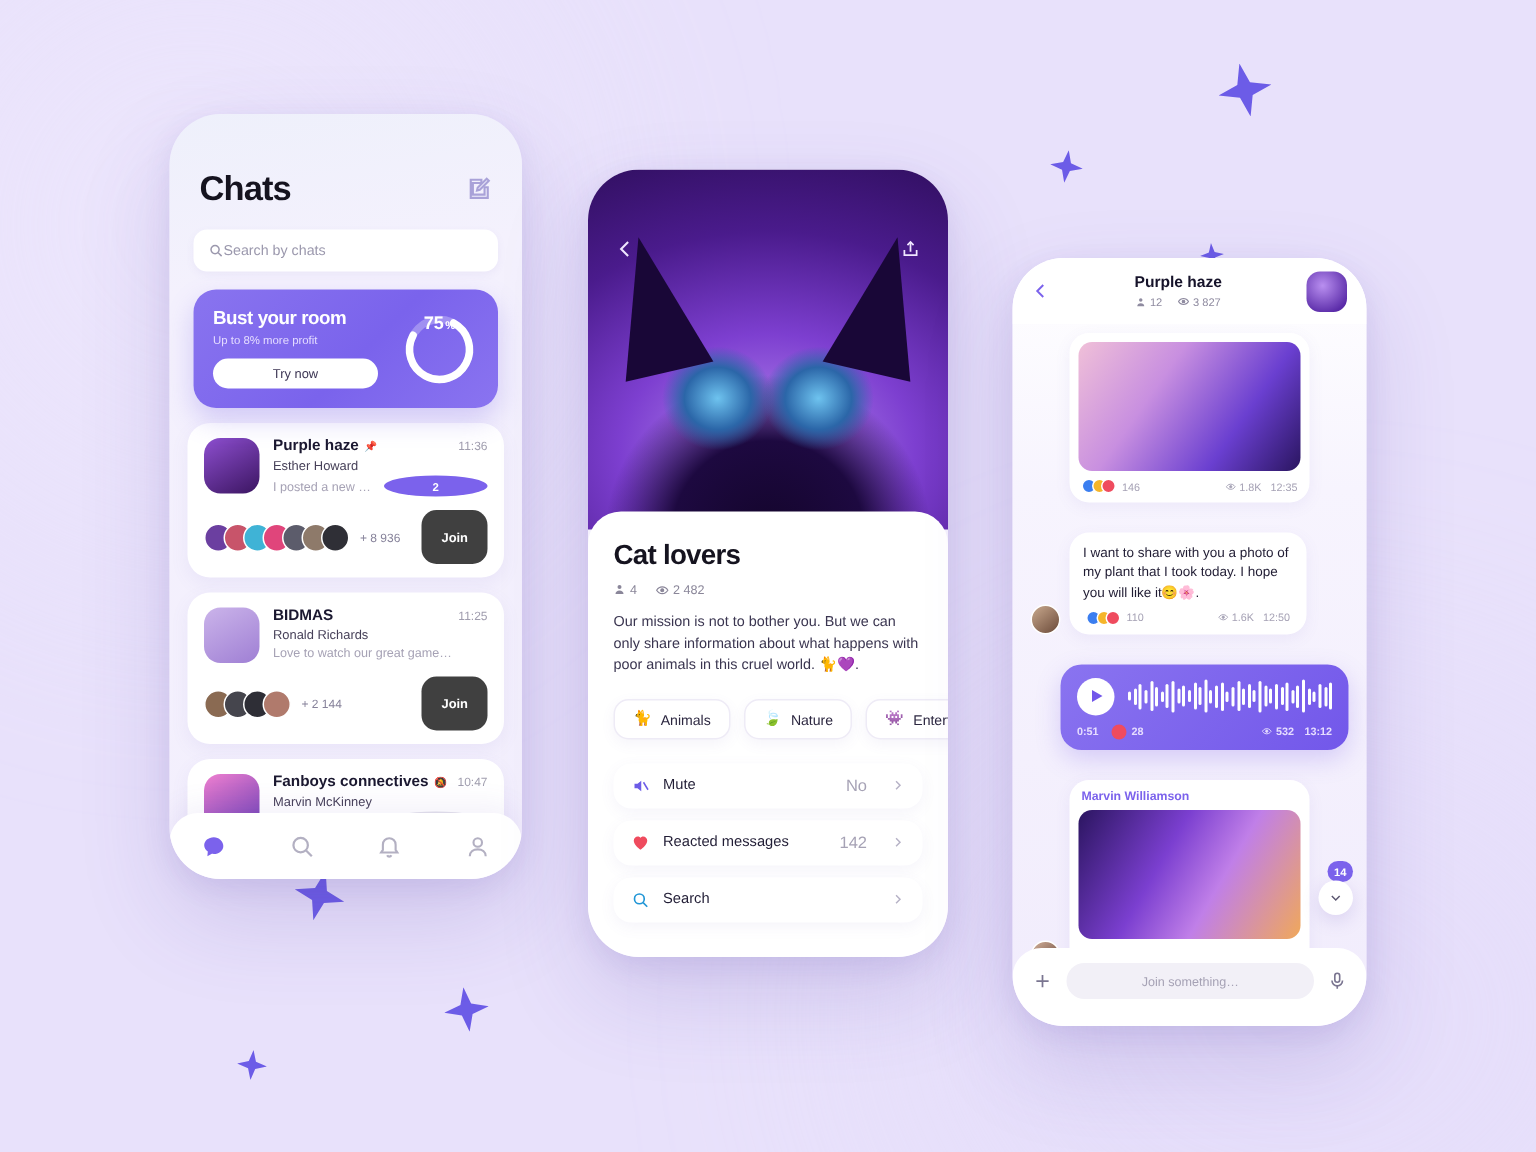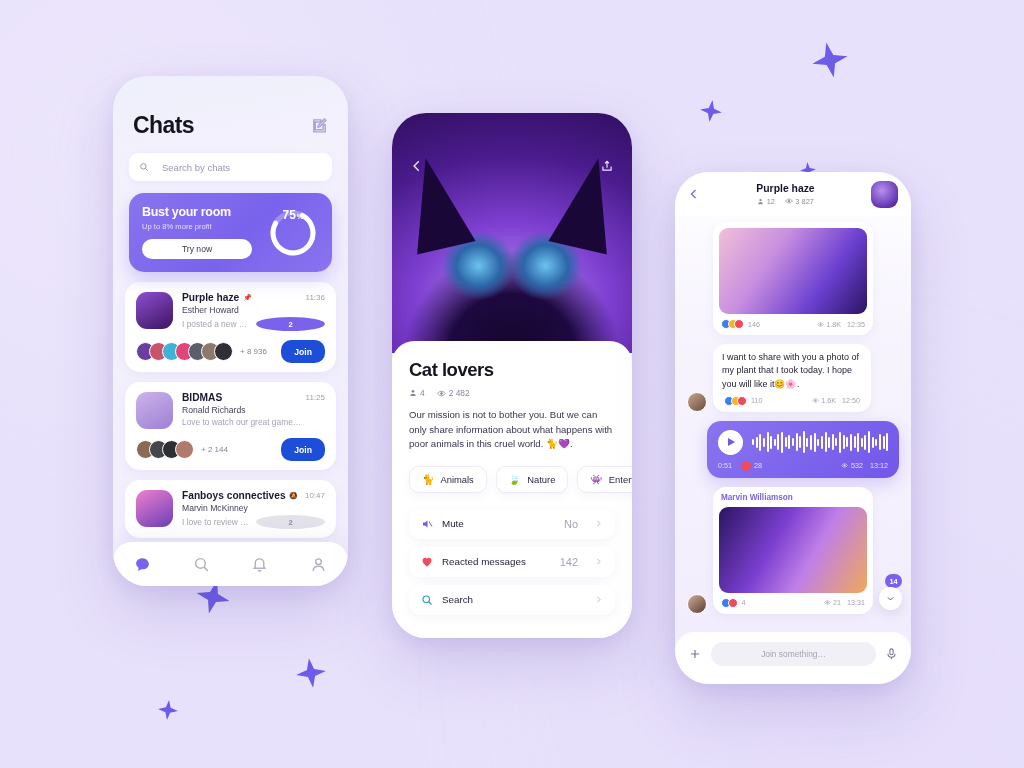--- a/index.html
+++ b/index.html
@@ -21,21 +21,21 @@
   .phone{position:absolute;border-radius:34px;background:#fff;overflow:hidden;
     box-shadow:0 26px 60px rgba(92,72,170,.18), 0 6px 18px rgba(92,72,170,.10);}
 
   
   #phone-chats{left:113px;top:76px;width:235px;height:510px;
     background:linear-gradient(170deg,#eef0fb 0%,#f4f1fd 22%,#f3effd 100%);}
   .p1-head{padding:36px 20px 0 20px;display:flex;align-items:center;justify-content:space-between;}
   .p1-title{font-size:23px;font-weight:bold;color:#15131f;letter-spacing:-.6px;}
   .edit-ic{width:17px;height:17px;color:#a9a2d8;}
   .searchbar{margin:14px 16px 0 16px;height:28px;background:#fff;border-radius:9px;
-    display:flex;align-items:center;gap:13px;padding:0 10px;box-shadow:0 2px 6px rgba(120,100,190,.07);}
+    display:flex;align-items:center;gap:0;padding:0 10px;box-shadow:0 2px 6px rgba(120,100,190,.07);}
   .searchbar .ph{font-size:9.5px;color:#9b98ad;}
   .promo{margin:12px 16px 0 16px;height:79px;border-radius:15px;
     background:linear-gradient(135deg,#8974ef 0%,#7a63ec 55%,#8a74f0 100%);
     position:relative;padding:12px 13px;overflow:hidden;
     box-shadow:0 8px 18px rgba(120,96,230,.28);}
   .promo h3{color:#fff;font-size:12.5px;font-weight:bold;letter-spacing:-.3px;}
   .promo p{color:#e4dcff;font-size:7.6px;margin-top:3px;}
   .try-btn{margin-top:8px;width:110px;height:20px;background:#fff;border-radius:11px;border:none;
     font-family:inherit;font-size:8.6px;color:#3c3553;font-weight:500;cursor:pointer;}
   .ring-wrap{position:absolute;right:14px;top:15px;width:50px;height:50px;}
@@ -56,22 +56,22 @@
   .cc-msg{font-size:8.4px;color:#a6a2b5;margin-top:2px;display:flex;align-items:center;gap:5px;}
   .cc-msg span{overflow:hidden;text-overflow:ellipsis;white-space:nowrap;flex:1;}
   .badge{flex:none;width:14px;height:14px;border-radius:50%;background:#7b62ec;color:#fff;
     font-size:7.6px;display:flex;align-items:center;justify-content:center;font-weight:600;}
   .badge.grey{background:#e3e1ea;color:#8e8a9d;}
   .cc-bot{display:flex;align-items:center;margin-top:9px;}
   .stack{display:flex;}
   .stack div{width:19px;height:19px;border-radius:50%;border:1.5px solid #fff;margin-left:-6px;background-size:cover;}
   .stack div:first-child{margin-left:0;}
   .plusn{font-size:8px;color:#86829a;margin-left:7px;}
-  .join{margin-left:auto;background:#1d4ed8;color:#fff;border:none;border-radius:10px;
-    height:23px;padding:0 13px;font-size:8.6px;font-family:inherit;font-weight:600;cursor:pointer;}
+  .join{margin-left:auto;background:#404040;color:#fff;border:none;border-radius:10px;
+    height:36px;padding:0 13px;font-size:8.6px;font-family:inherit;font-weight:600;cursor:pointer;}
   .tabbar{position:absolute;left:0;right:0;bottom:0;height:44px;background:#fff;
     border-radius:26px 26px 34px 34px;display:flex;align-items:center;justify-content:space-around;
     box-shadow:0 -6px 18px rgba(115,95,190,.08);}
   .tabbar .ti{width:17px;height:17px;color:#b3b0c2;}
   .tabbar .ti.on{color:#7b62ec;}
 
   
   #phone-group{left:392px;top:113px;width:240px;height:525px;background:#f4f1fd;}
   .hero{height:240px;position:relative;
     background:radial-gradient(120% 95% at 50% 78%, #b98ff0 0%, #7d3fd0 34%, #4a1b8c 64%, #2a0c55 100%);}
@@ -109,21 +109,21 @@
   #phone-chat{left:675px;top:172px;width:236px;height:512px;
     background:linear-gradient(180deg,#ffffff 0%,#f7f4fe 30%,#f1ecfc 100%);}
   .c-head{height:44px;display:flex;align-items:center;padding:0 13px;gap:8px;background:#fff;}
   .c-head .bk{width:12px;height:12px;color:#7b62ec;flex:none;}
   .c-head .mid{flex:1;text-align:center;}
   .c-name{font-size:10.4px;font-weight:bold;color:#16132a;}
   .c-sub{display:flex;justify-content:center;gap:10px;margin-top:3px;font-size:7.4px;color:#8f8ba0;}
   .c-sub .s{display:flex;align-items:center;gap:2.5px;text-align:center;}
   .c-av{width:27px;height:27px;border-radius:9px;flex:none;
     background:radial-gradient(70% 70% at 40% 35%,#b98ff0,#5a2ba8);}
-  .msgs{padding:6px 12px 0 12px;display:flex;flex-direction:column;gap:9px;}
+  .msgs{padding:6px 12px 0 12px;display:flex;flex-direction:column;gap:20px;}
   .m-row{display:flex;gap:6px;align-items:flex-end;}
   .m-av{width:20px;height:20px;border-radius:50%;flex:none;border:1.5px solid #fff;}
   .bub{background:#fff;border-radius:13px;padding:6px;box-shadow:0 3px 10px rgba(118,98,190,.08);}
   .bub.np{padding:7px 9px 6px 9px;}
   .m-img{width:148px;height:86px;border-radius:9px;}
   .m-txt{font-size:9px;line-height:1.48;color:#201c33;width:140px;}
   .m-foot{display:flex;align-items:center;margin-top:5px;padding:0 2px;}
   .reacts{display:flex;align-items:center;}
   .reacts i{display:block;width:10px;height:10px;border-radius:50%;margin-left:-3.5px;border:1.3px solid #fff;}
   .reacts i:first-child{margin-left:0;}
@@ -132,21 +132,21 @@
   .m-meta .s{display:flex;align-items:center;gap:2.5px;}
   .voice{background:linear-gradient(135deg,#8a74f0,#7257ea);border-radius:14px;padding:9px 11px 7px 11px;
     width:192px;box-shadow:0 6px 16px rgba(118,92,230,.25);}
   .v-top{display:flex;align-items:center;gap:9px;}
   .play{width:25px;height:25px;border-radius:50%;background:#fff;flex:none;
     display:flex;align-items:center;justify-content:center;cursor:pointer;}
   .play:after{content:"";border-left:7px solid #7257ea;border-top:4.5px solid transparent;
     border-bottom:4.5px solid transparent;margin-left:2px;}
   .wave{flex:1;display:flex;align-items:center;gap:1.6px;height:22px;}
   .wave i{flex:1;background:#fff;border-radius:1px;display:block;}
-  .v-foot{display:flex;margin-top:6px;font-size:7.2px;color:#e6ddff;}
+  .v-foot{display:flex;margin-top:6px;font-size:7.2px;color:#e6ddff;font-weight:bold;}
   .v-foot .s{display:flex;align-items:center;gap:3px;}
   .v-foot .rt{margin-left:auto;display:flex;gap:7px;}
   .heart-pill{width:10px;height:10px;border-radius:50%;background:#ef4b5e;display:inline-block;}
   .m-sender{font-size:8.2px;font-weight:bold;color:#7b62ec;margin:0 0 5px 2px;}
   .scroll-fab{position:absolute;right:9px;bottom:74px;width:23px;height:23px;border-radius:50%;
     background:#fff;display:flex;align-items:center;justify-content:center;
     box-shadow:0 4px 12px rgba(110,90,190,.18);cursor:pointer;}
   .scroll-fab .ch{width:9px;height:9px;color:#5b5670;}
   .fab-badge{position:absolute;right:9px;bottom:96px;min-width:17px;height:14px;border-radius:8px;
     background:#7b62ec;color:#fff;font-size:7.4px;font-weight:600;

